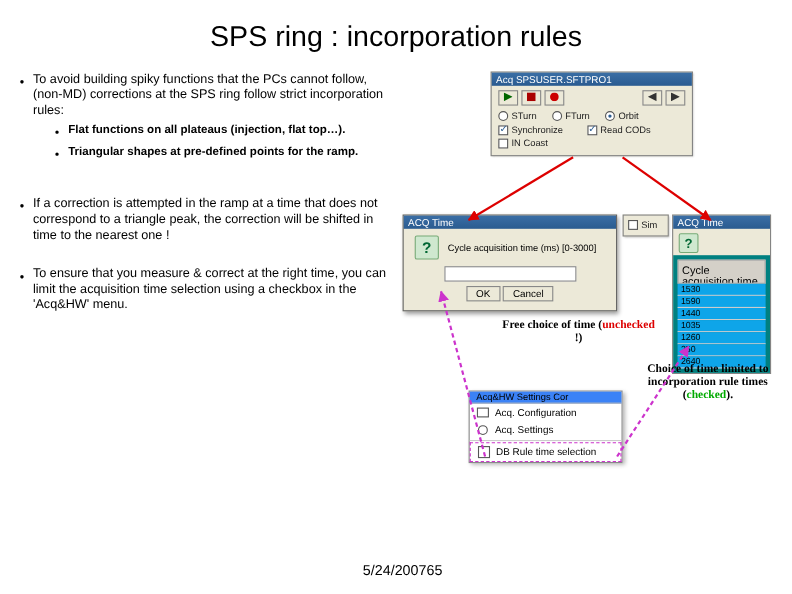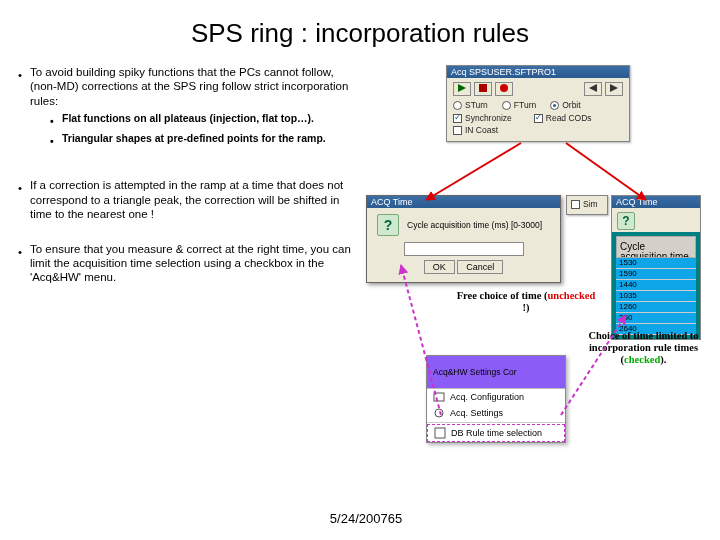--- a/index.html
+++ b/index.html
@@ -92,21 +92,21 @@
   .tablepanel .cell { background:#0ea5e9; font-size:8px; padding:0 3px; border-bottom:1px solid #ccc; height:11px; }
 
   
   .menu {
     position: absolute;
     background: #fff;
     border: 1px solid #888;
     box-shadow: 2px 2px 4px rgba(0,0,0,.3);
     font-size: 9px;
   }
-  .menu .mtitle { background:#8b5cf6; padding:11px 6px; border-bottom:1px solid #bbb; font-size:8.5px; }
+  .menu .mtitle { background:#3b82f6; padding:0 6px; border-bottom:1px solid #bbb; font-size:8.5px; }
   .menu .mitem { padding:2px 10px 2px 6px; display:flex; align-items:center; gap:5px; white-space:nowrap; }
   .menu .mitem .ico { width:12px; height:12px; display:inline-block; }
 
   
   .ann {
     position: absolute;
     font-family: "Comic Sans MS", cursive;
     font-size: 10.5px;
     font-weight: bold;
     text-align: center;

